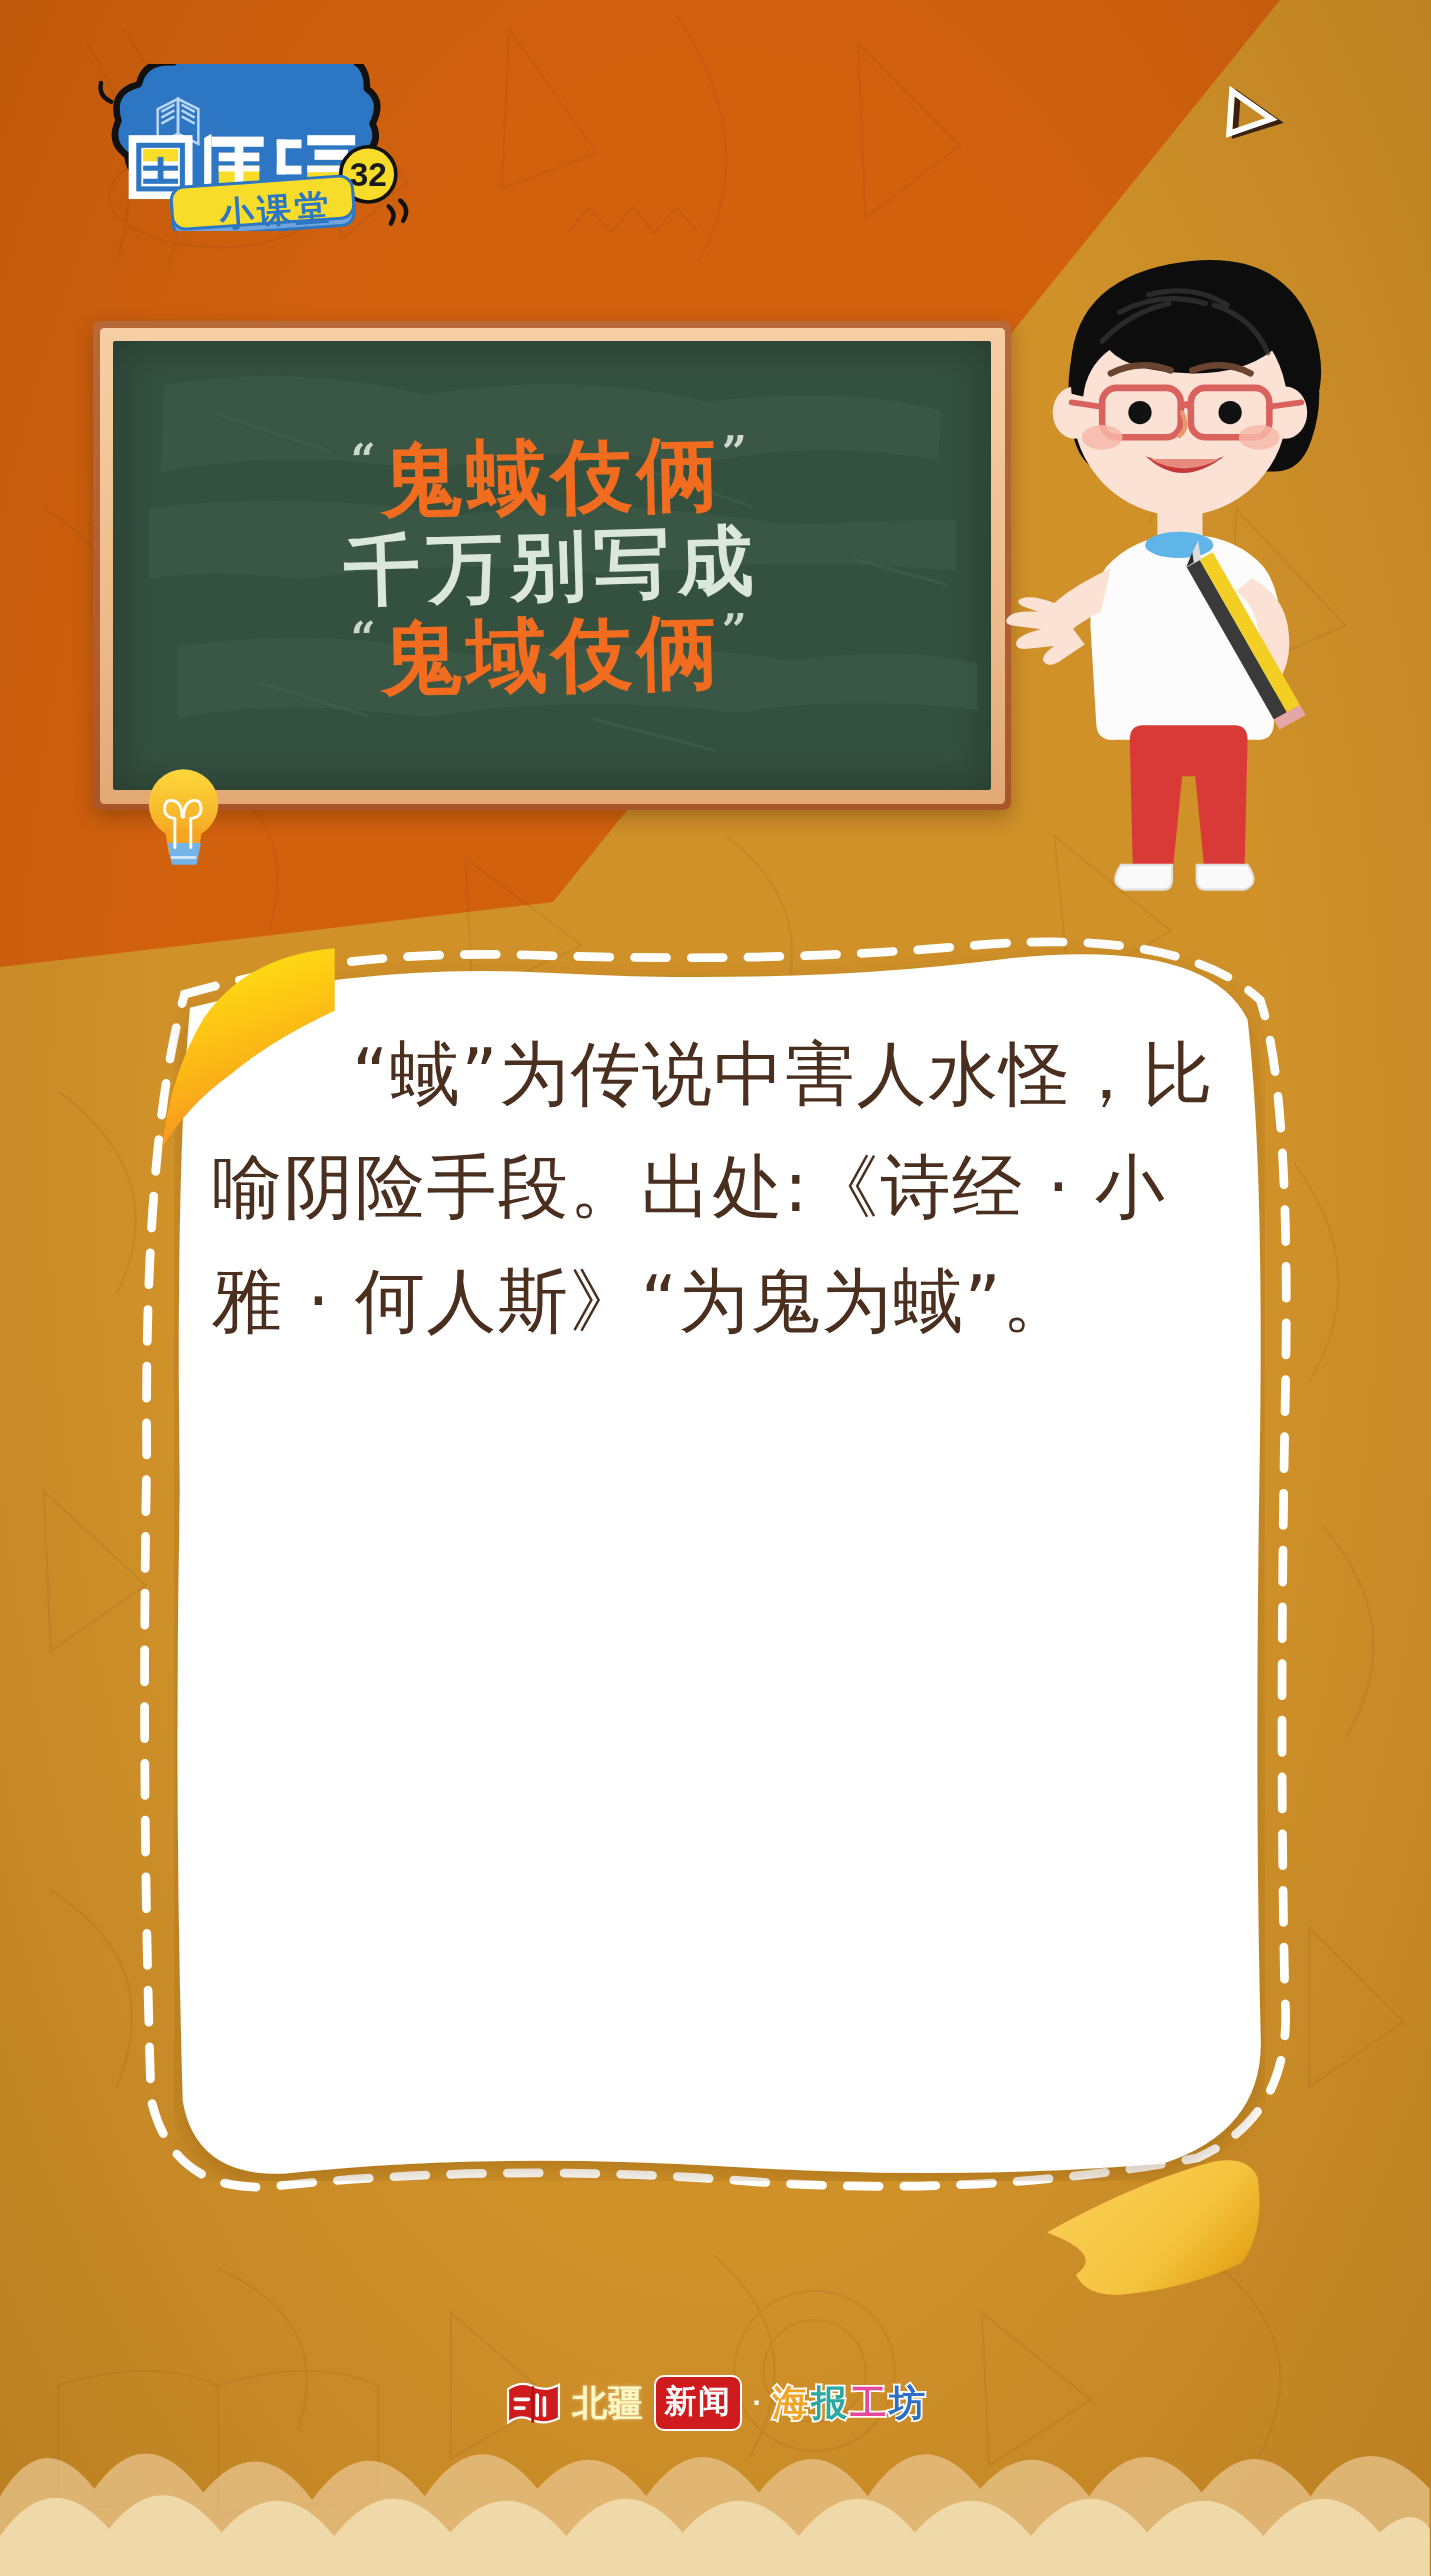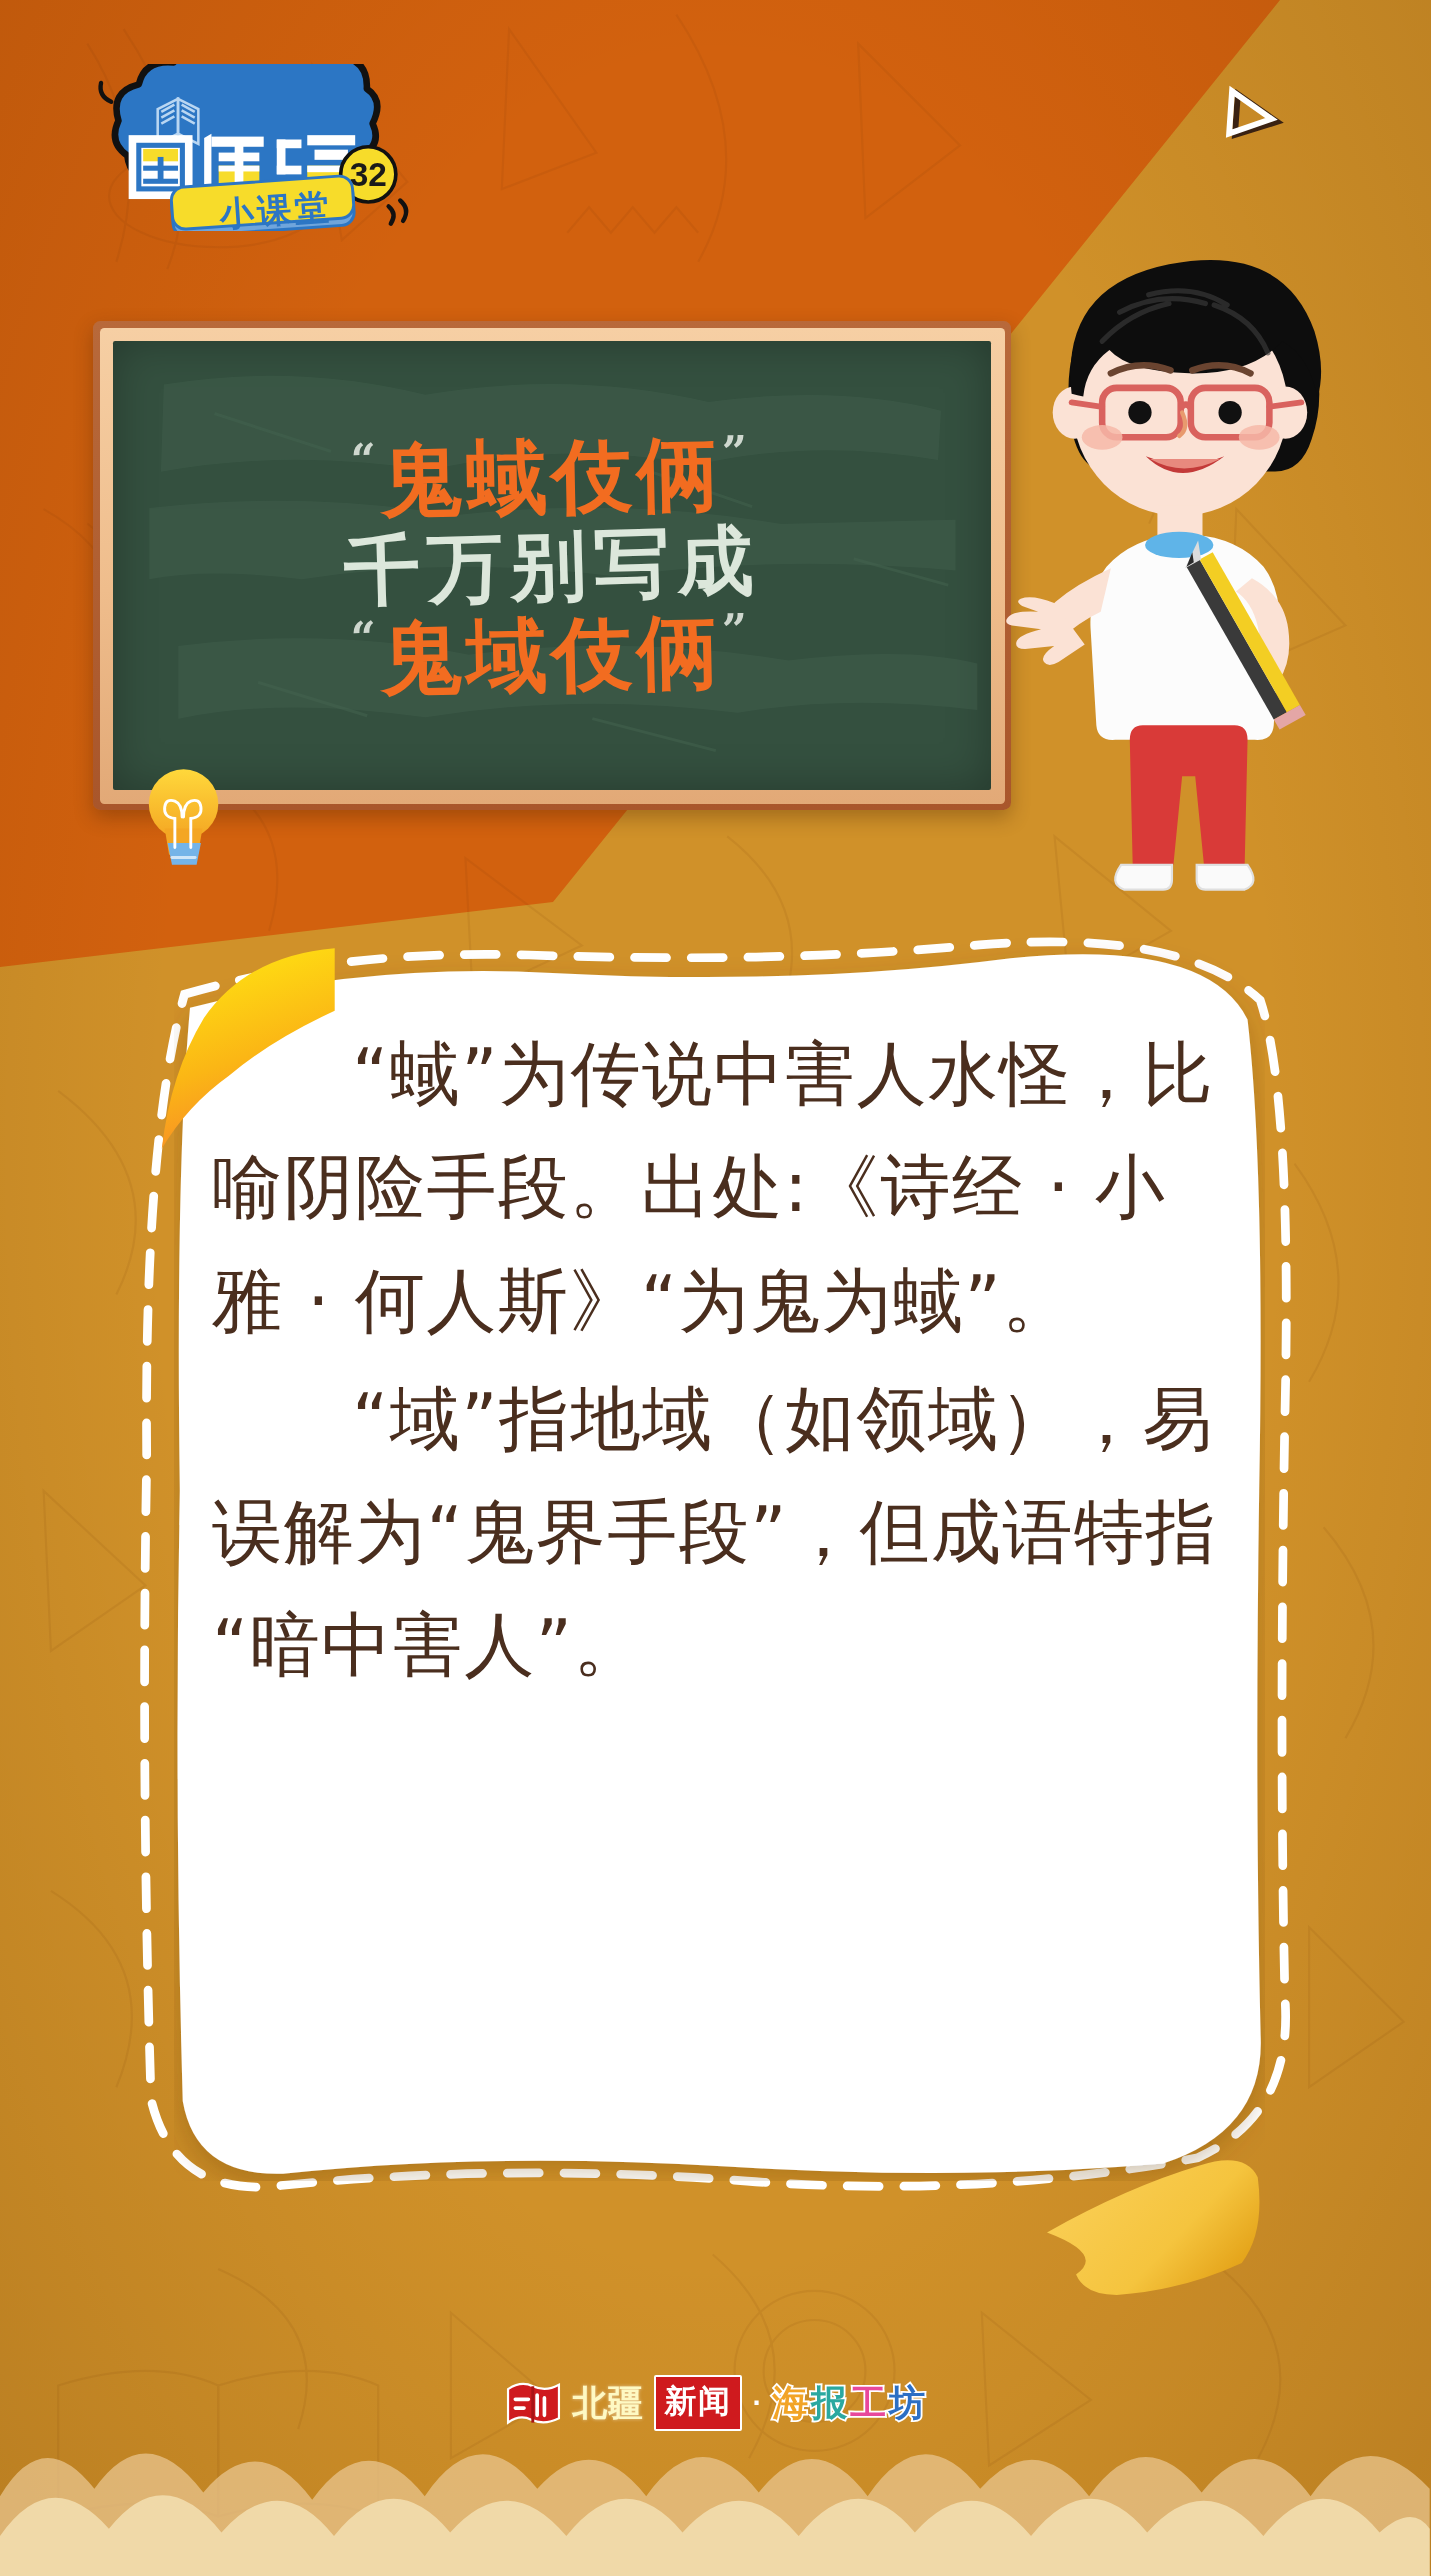--- a/index.html
+++ b/index.html
@@ -91,21 +91,21 @@
     display:flex;align-items:center;justify-content:center;gap:10.2px;
   }
   .flag-mark{width:57px;height:48px;}
   .f-beijiang{
     color:#fef9c3;font-size:35px;font-weight:bold;letter-spacing:0.7px;
     font-family:"DejaVu Serif",serif;
     text-shadow:0 0 3.6px rgba(255,255,255,.55);
   }
   .f-xinwen{
     background:#CF1A1E;color:#FFFFFF;font-size:32px;font-weight:bold;
-    padding:2.9px 8.7px 5.8px;border-radius:2px;letter-spacing:1.5px;
+    padding:2.9px 8.7px 5.8px;border-radius:10px;letter-spacing:1.5px;
     font-family:"DejaVu Serif",serif;
     border:2.2px solid #FFFFFF;
   }
   .f-dot{color:#FFFFFF;font-size:29px;font-weight:bold;}
   .f-workshop{font-size:36px;font-weight:bold;letter-spacing:1.5px;
     font-family:"DejaVu Serif",serif;display:flex;gap:1.5px;}
   .f-workshop span{
     -webkit-text-stroke:3.6px #FFFFFF;paint-order:stroke fill;
   }
 </style>
@@ -397,21 +397,20 @@
         <stop offset="70%" stop-color="#F5C43E"></stop>
         <stop offset="100%" stop-color="#E5A51B"></stop>
       </linearGradient>
     </defs>
     <path d="M0,120 Q110,58 210,28 Q272,8 290,44 Q300,120 268,162
              Q186,200 96,206 Q52,206 40,178 Q80,150 0,120 Z" fill="url(#rg2)"></path>
   </svg>
 
   <div class="card-text">
     <p class="para">“蜮”为传说中害人水怪，比喻阴险手段。出处:《诗经 · 小雅 · 何人斯》“为鬼为蜮”。</p>
-    <p class="para">“域”指地域（如领域），易误解为“鬼界手段”，但成语特指“暗中害人”。</p>
   </div>
 
   <div class="footer">
     <svg class="flag-mark" viewBox="0 0 78 66">
       <path d="M4,14 q18,-12 34,-4 q18,8 36,-2 l0,46 q-20,10 -38,2 q-16,-8 -32,4 Z" fill="#CF1A1E" stroke="#FFFFFF" stroke-width="3"></path>
       <path d="M14,28 l18,0 M14,40 l12,0 M44,22 l0,28 M54,26 l0,24" stroke="#FFFFFF" stroke-width="5" stroke-linecap="round"></path>
       <path d="M38,10 l0,50" stroke="#A81317" stroke-width="4"></path>
     </svg>
     <span class="f-beijiang">北疆</span>
     <span class="f-xinwen">新闻</span>

